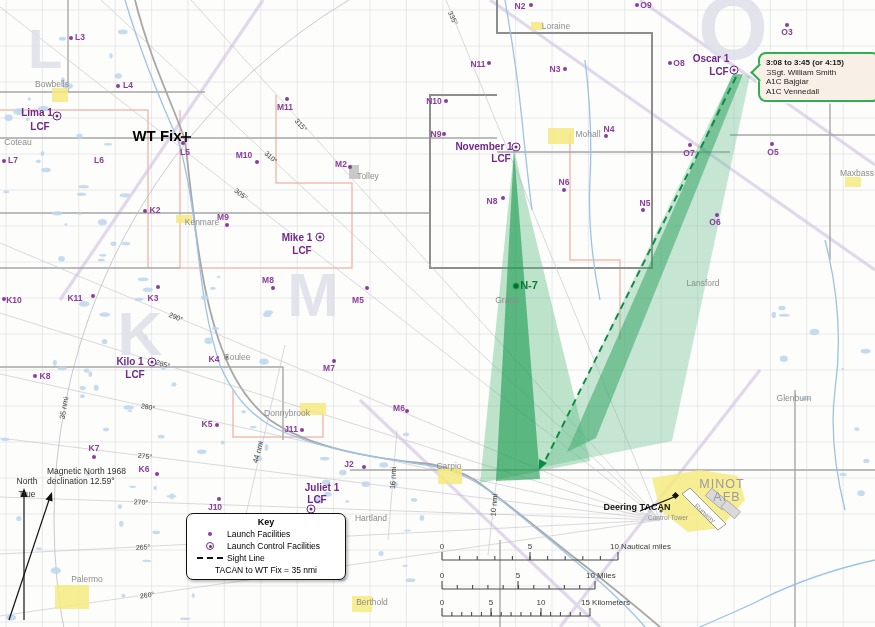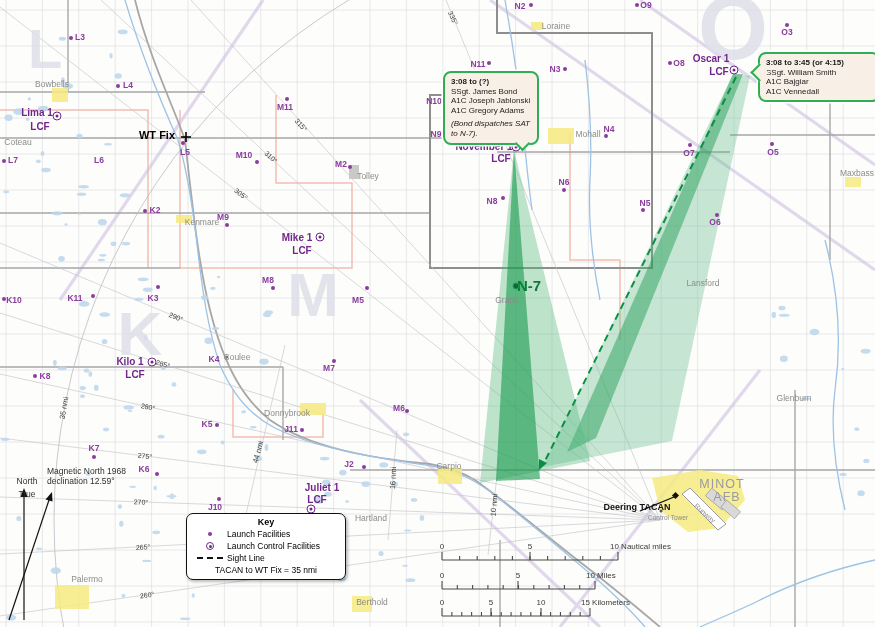--- a/index.html
+++ b/index.html
@@ -13,22 +13,22 @@
           transform:translate(-50%,-50%);}
   .lcf-name{color:#71268c;font-size:10px;font-weight:bold;}
   .lcf-marker{position:absolute;width:7px;height:7px;border:1.7px solid #71268c;border-radius:50%;
               background:#fff;transform:translate(-50%,-50%);}
   .lcf-marker::after{content:"";position:absolute;left:2px;top:2px;width:3px;height:3px;
               background:#71268c;border-radius:50%;}
   .town-label{color:#8c8c8c;font-size:8.5px;}
   .bearing-label{color:#3c3c3c;font-size:7px;}
   .distance-label{color:#3c3c3c;font-size:7.5px;}
   .grid-letter{color:#dfdfea;font-weight:bold;opacity:.85;letter-spacing:0;}
-  .wtfix-label{color:#000;font-size:11px;font-weight:bold;}
-  .n7-label{color:#0c7a3a;font-size:15px;font-weight:bold;}
+  .wtfix-label{color:#000;font-size:15px;font-weight:bold;}
+  .n7-label{color:#0c7a3a;font-size:11px;font-weight:bold;}
   .afb-label{color:#9a9aa0;font-size:12.5px;letter-spacing:1px;}
   .tacan-label{color:#111;font-size:9px;font-weight:bold;}
   .tower-label{color:#8c8c8c;font-size:6.5px;}
   .runway-label{color:#8c8c8c;font-size:7px;}
   .north-label{color:#2e2e2e;font-size:8.5px;text-align:center;line-height:10px;}
   .mag-label{color:#2e2e2e;font-size:8.5px;text-align:left;line-height:10px;transform:translate(0,-50%);}
   .scale-label{color:#3a3a3a;font-size:8px;}
   .callout{position:absolute;z-index:6;background:#f8efe6;border:2px solid #2fae54;border-radius:8px;
            padding:4px 6px;font-size:8px;line-height:9.6px;color:#1c1c1c;box-shadow:0 0 0 1.5px #ffffff;}
   .callout .co-title{font-weight:bold;}
@@ -552,28 +552,20 @@
     </div>
     <div class="key-row">
       <span class="key-sym">
           <span class="key-dash"></span>
         </span>
       <span>Sight Line</span>
     </div>
     <div class="key-footer">TACAN to WT Fix = 35 nmi</div>
   </div>
 
-<div class="callout" style="left: 443px; top: 71px; width: 80px;">
-      <div class="co-title">3:08 to (?)</div>
-      <div>SSgt. James Bond</div>
-      <div>A1C Joseph Jablonski</div>
-      <div>A1C Gregory Adams</div>
-      <div class="co-note">(Bond dispatches SAT to N-7).</div>
-      <span class="tail tail-br"></span>
-    </div>
     <div class="callout" style="left: 758px; top: 52px; width: 106px;">
       <div class="co-title">3:08 to 3:45 (or 4:15)</div>
       <div>SSgt. William Smith</div>
       <div>A1C Bajgiar</div>
       <div>A1C Vennedall</div>
       <span class="tail tail-left"></span>
     </div>
   </div>
 
 </body></html>

